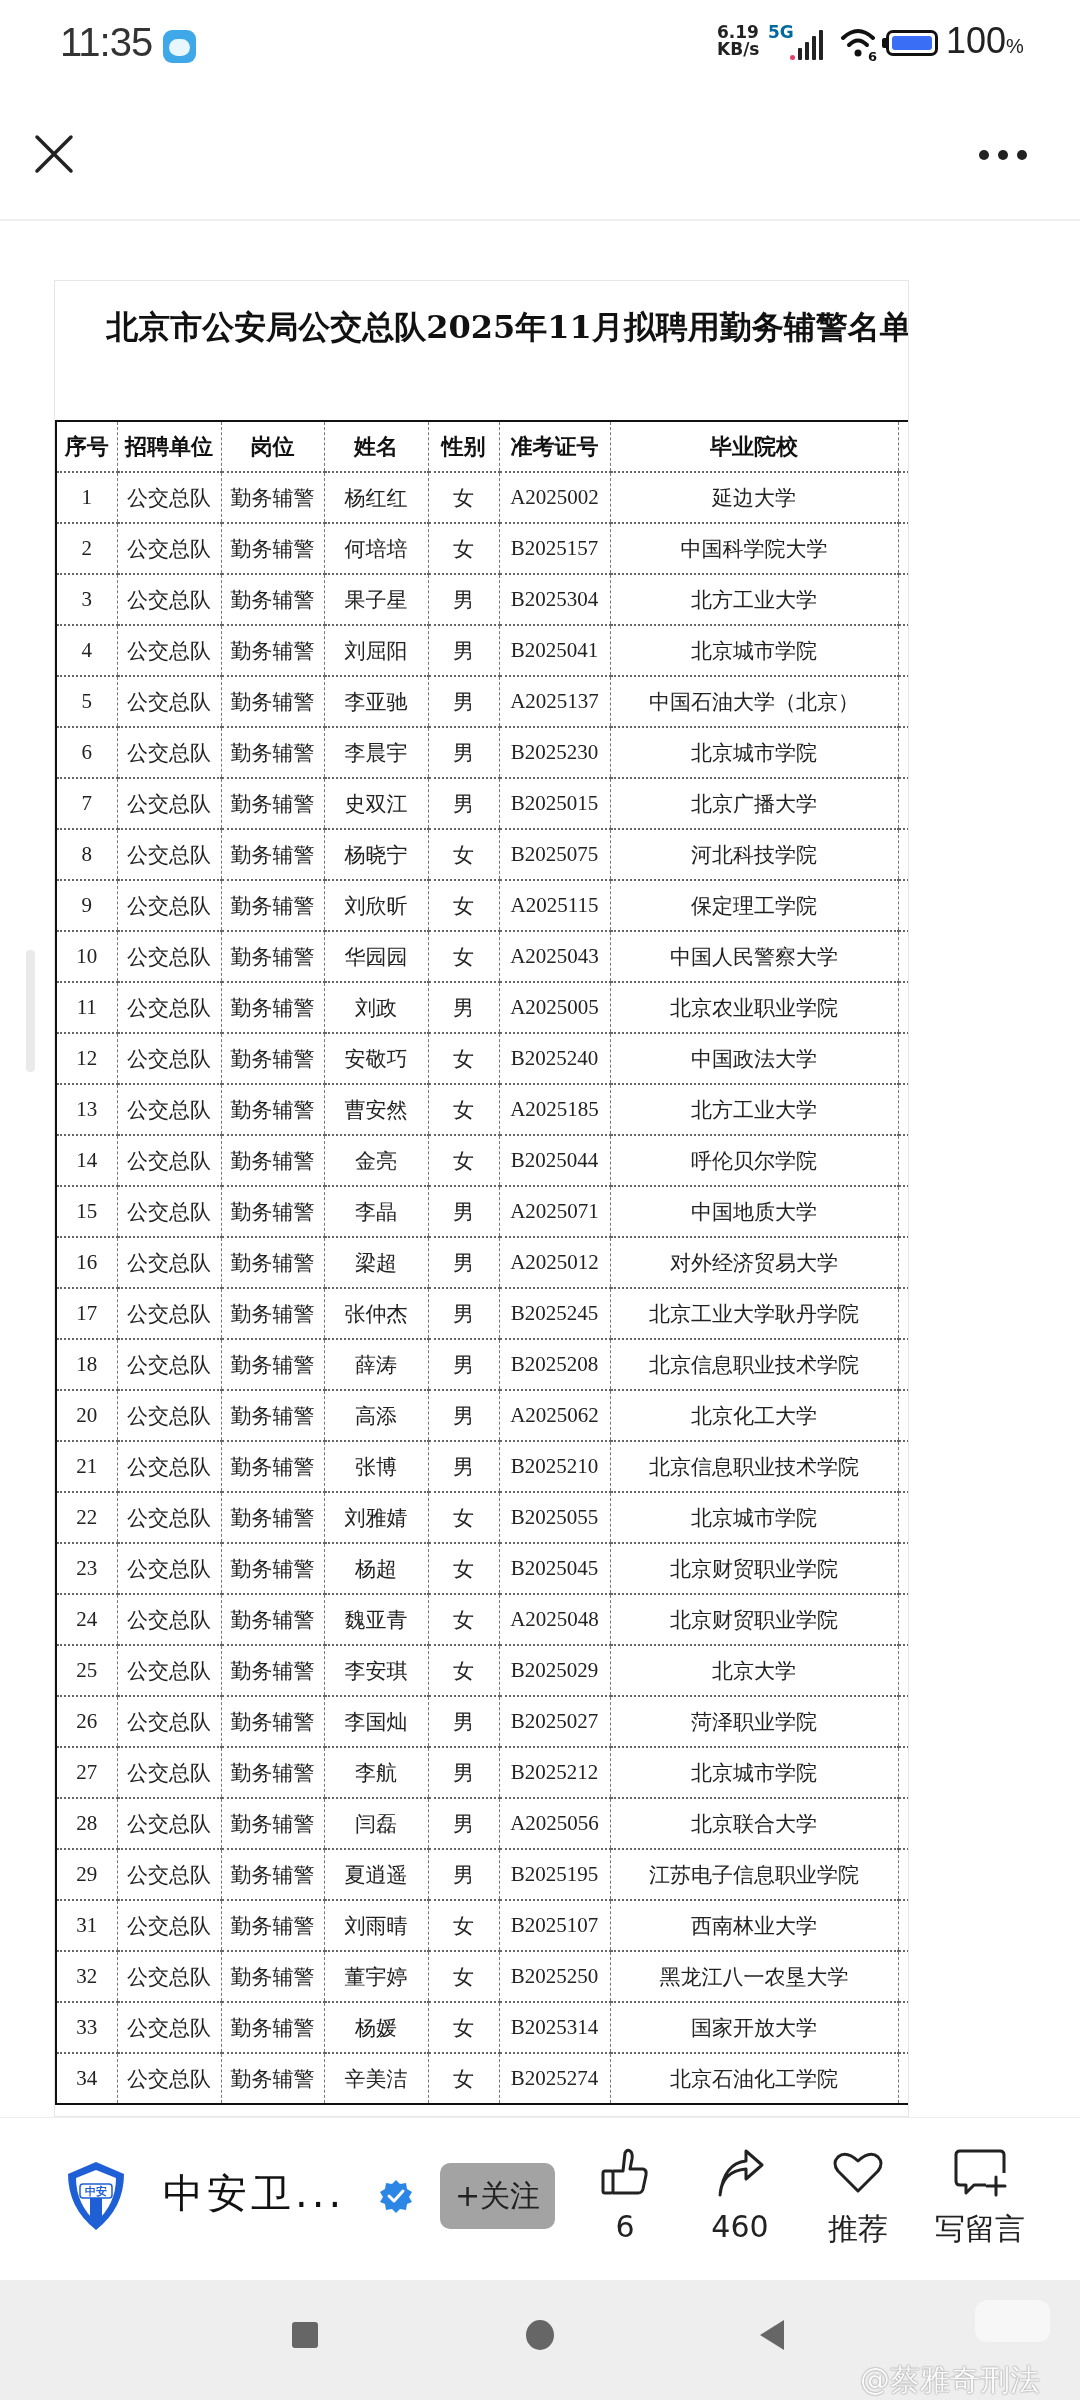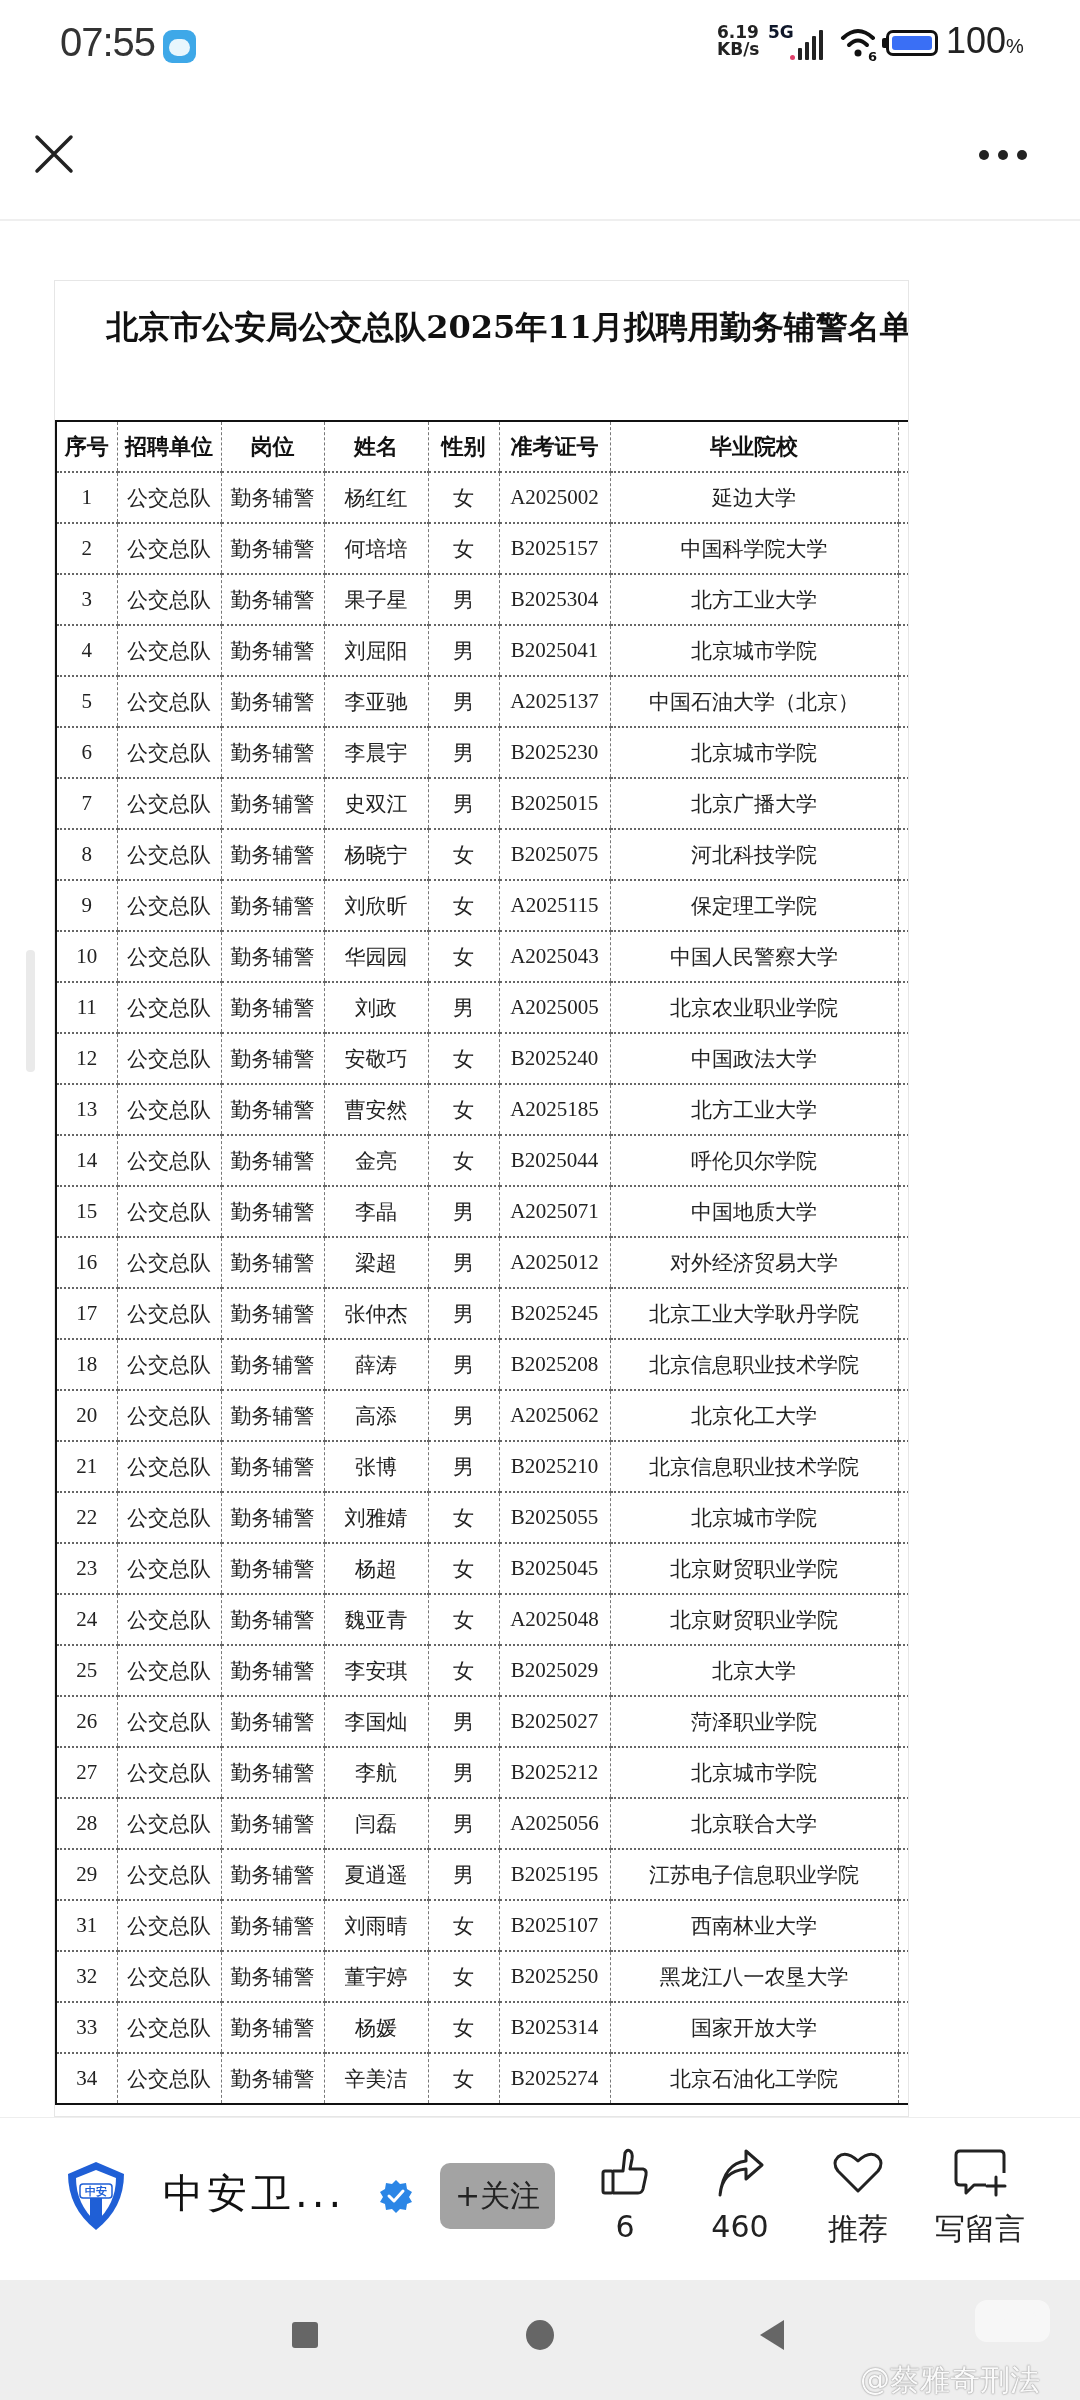--- a/index.html
+++ b/index.html
@@ -3,21 +3,21 @@
 <meta charset="utf-8">
 <style>
   html,body{margin:0;padding:0;}
   body{width:1080px;height:2400px;position:relative;overflow:hidden;background:#ffffff;font-family:"DejaVu Sans","Liberation Sans",sans-serif;color:#222;}
   .abs{position:absolute;}
   
   .status-time{left:60px;top:20px;font-size:40px;color:#333;letter-spacing:-1px;font-family:"Liberation Sans","DejaVu Sans",sans-serif;}
   .app-notif{left:163px;top:30px;width:33px;height:33px;border-radius:9px;background:#3ea8e8;}
   .app-notif:after{content:"";position:absolute;left:6px;top:9px;width:21px;height:17px;border-radius:10px;background:#e8f6fd;}
   .net-speed{left:717px;top:24px;font-size:17px;line-height:17px;font-weight:bold;color:#222;text-align:left;}
-  .net-5g{left:768px;top:22px;font-size:17px;font-weight:bold;color:#0f172a;}
+  .net-5g{left:768px;top:22px;font-size:17px;font-weight:bold;color:#0369a1;}
   .signal{left:788px;top:30px;width:36px;height:30px;}
   .signal span{position:absolute;bottom:0;width:4px;background:#222;border-radius:1px;}
   .wifi{left:840px;top:26px;width:40px;height:36px;}
   .battery{left:886px;top:30px;width:52px;height:26px;border:3px solid #111;border-radius:7px;box-sizing:border-box;}
   .battery-fill{position:absolute;left:3px;top:3px;right:3px;bottom:3px;background:#3a6ff5;border-radius:3px;}
   .battery-nub{left:882px;top:38px;width:4px;height:10px;background:#111;border-radius:2px 0 0 2px;}
   .battery-pct{left:946px;top:20px;font-size:36px;color:#222;font-family:"Liberation Sans","DejaVu Sans",sans-serif;}
   .battery-pct small{font-size:20px;}
   
   .close-btn{left:30px;top:130px;width:48px;height:48px;}
@@ -45,21 +45,21 @@
   .nav-recent{left:292px;top:2322px;width:26px;height:26px;background:#666;border-radius:3px;}
   .nav-home{left:526px;top:2320px;width:28px;height:30px;background:#666;border-radius:50%;}
   .nav-back{left:760px;top:2320px;width:0;height:0;border-top:15px solid transparent;border-bottom:15px solid transparent;border-right:24px solid #666;}
   .wm-badge{left:975px;top:2300px;width:75px;height:42px;border-radius:12px;background:rgba(255,255,255,0.55);color:#f7f7f7;font-size:18px;line-height:42px;text-align:center;}
   .wm-weibo{left:860px;top:2360px;font-size:30px;color:#fafafa;text-shadow:0 0 2px #999,0 0 1px #888;}
   .scroll-ind{left:26px;top:950px;width:9px;height:122px;background:#eaeaea;border-radius:4px;}
 </style>
 </head>
 <body>
 
-<div class="abs status-time">07:55</div>
+<div class="abs status-time">11:35</div>
 <div class="abs app-notif"></div>
 <div class="abs net-speed">
   <div>6.19</div>
   <div>KB/s</div>
 </div>
 <div class="abs net-5g">5G</div>
 <div class="abs signal">
   <span style="left:2px;height:5px;width:5px;border-radius:50%;background:#e0406a;"></span>
   <span style="left:10px;height:12px;"></span>
   <span style="left:17px;height:18px;"></span>

